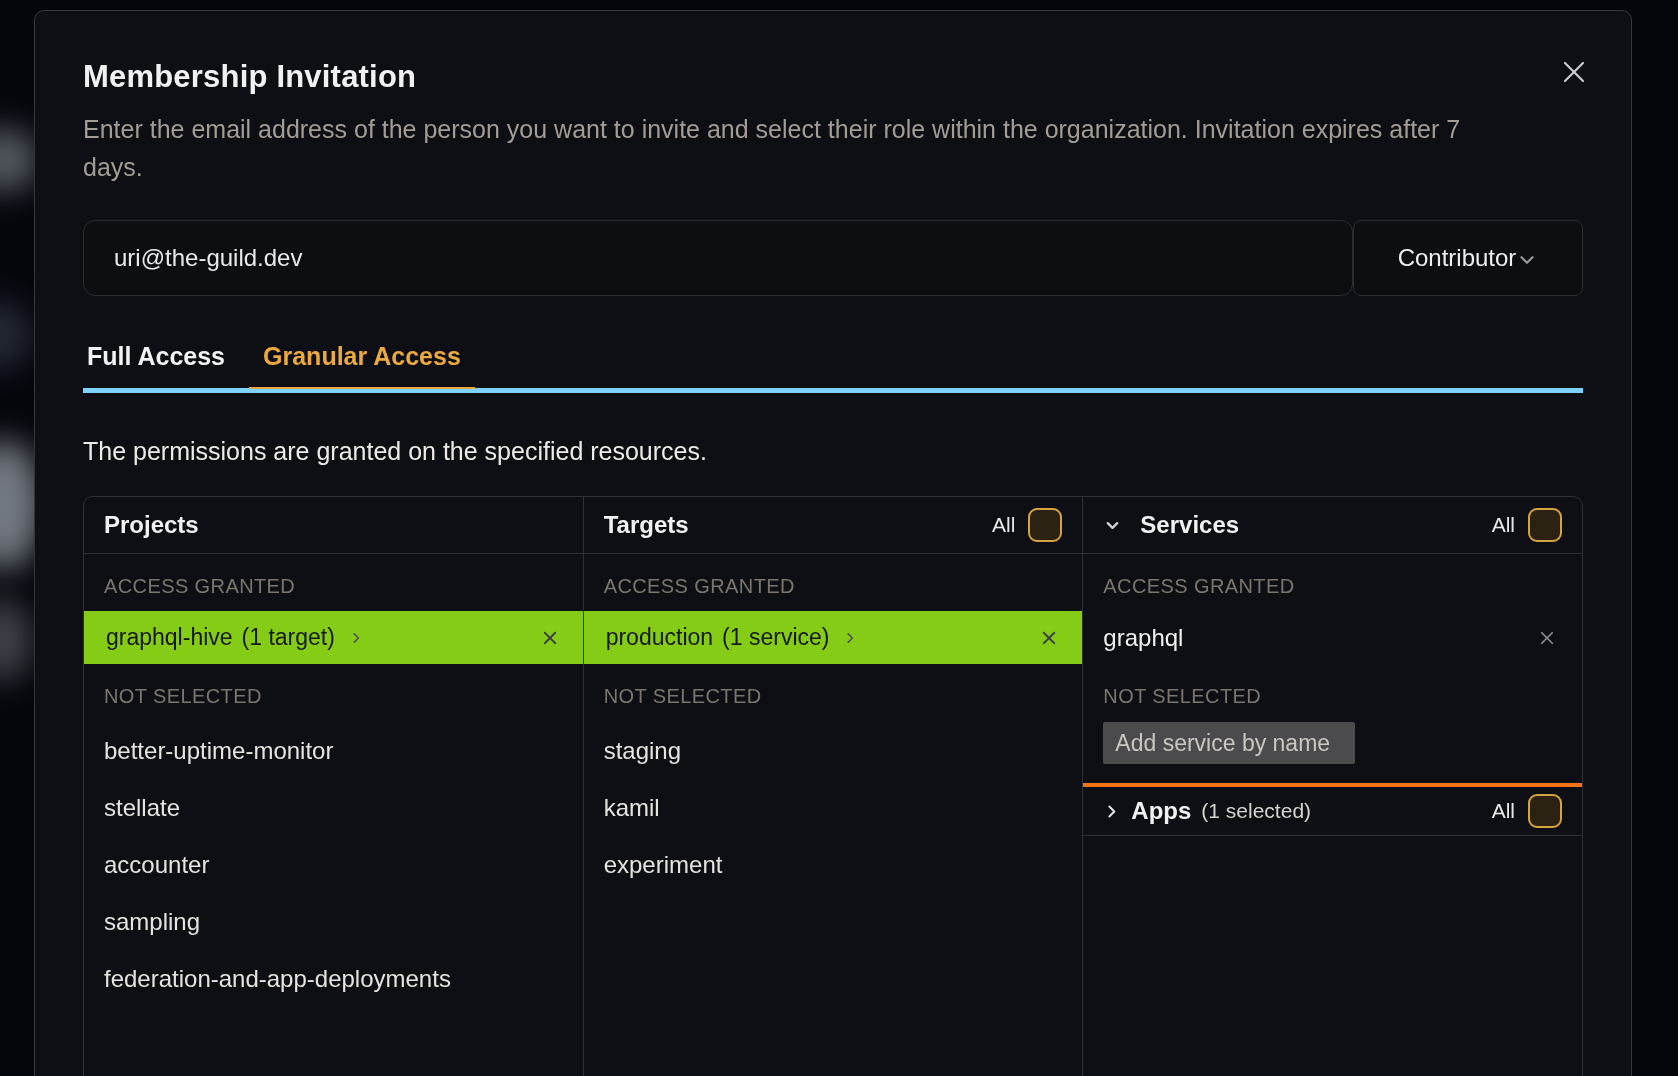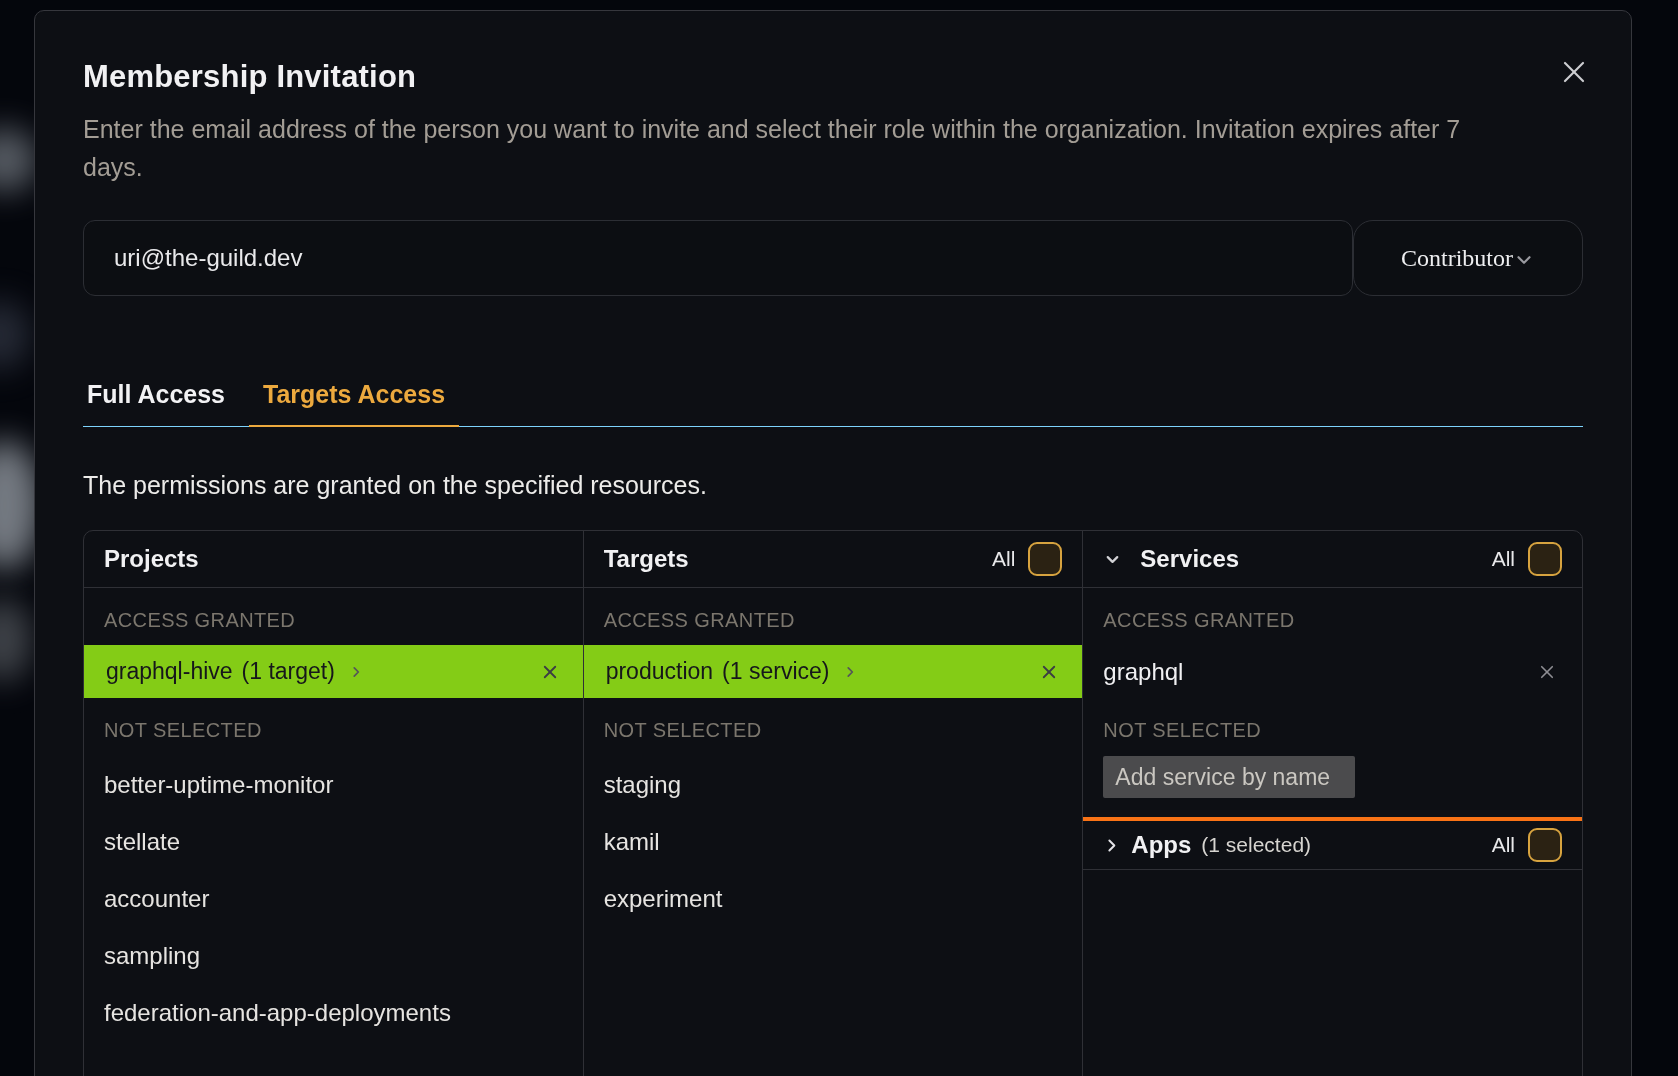--- a/index.html
+++ b/index.html
@@ -30,27 +30,27 @@
   .title { margin:0; padding-top:48px; font-size:31px; font-weight:700; color:#f1f1f3; letter-spacing:.2px; }
   .desc  { margin:15px 0 0; font-size:25px; line-height:38px; color:#a39d95; width:1424px; font-weight:400; }
 
   .invite-row { margin-top:34px; display:flex; justify-content:space-between; align-items:center; }
   .email-input {
     width:1397px; height:76px; background:#0c0e12; border:1px solid #2c2e34; border-radius:12px;
     color:#e9e9eb; font-size:24px; padding:12px 30px; outline:none;
     font-family:"Liberation Sans", sans-serif;
   }
   .role-select {
-    width:254px; height:76px; background:#0c0e12; border:1px solid #2c2e34; border-radius:20px;
+    width:254px; height:76px; background:#0c0e12; border:1px solid #2c2e34; border-radius:8px;
     display:flex; align-items:center; justify-content:center; gap:0; cursor:pointer;
-    color:#eeeef0; font-size:24px; font-weight:400;font-family:Liberation Serif, serif;
+    color:#eeeef0; font-size:24px; font-weight:400;
   }
   .role-select svg { margin-top:3px; }
 
-  .tabs { margin-top:84px; display:flex; gap:38px; border-bottom:1px solid #7dd3fc; padding-left:4px;align-items:flex-end; }
+  .tabs { margin-top:46px; display:flex; gap:38px; border-bottom:5px solid #7dd3fc; padding-left:4px;align-items:flex-end; }
   .tab { position:relative; padding-bottom:17px; font-size:25px; font-weight:700; color:#f2f2f4; cursor:pointer; }
   .tab.active { color:#eca93e; }
   .tab.active::after {
     content:""; position:absolute; left:-14px; right:-14px; bottom:-1px; height:2px; background:#eca93e;
   }
 
   .note { margin:44px 0 0; font-size:25px; color:#ecebe9; font-weight:400; }
 
   .res-table {
     margin-top:30px; height:600px; display:flex;
@@ -136,21 +136,21 @@
         <polyline points="6,9 12,15 18,9"></polyline>
       </svg>
     </div>
   </div>
 
   <div class="tabs">
     <div class="tab">
       <span>Full Access</span>
     </div>
     <div class="tab active">
-      <span>Targets Access</span>
+      <span>Granular Access</span>
     </div>
   </div>
 
   <p class="note">The permissions are granted on the specified resources.</p>
 
   <div class="res-table">
 
     <div class="col">
       <div class="col-header">
         <span>Projects</span>

